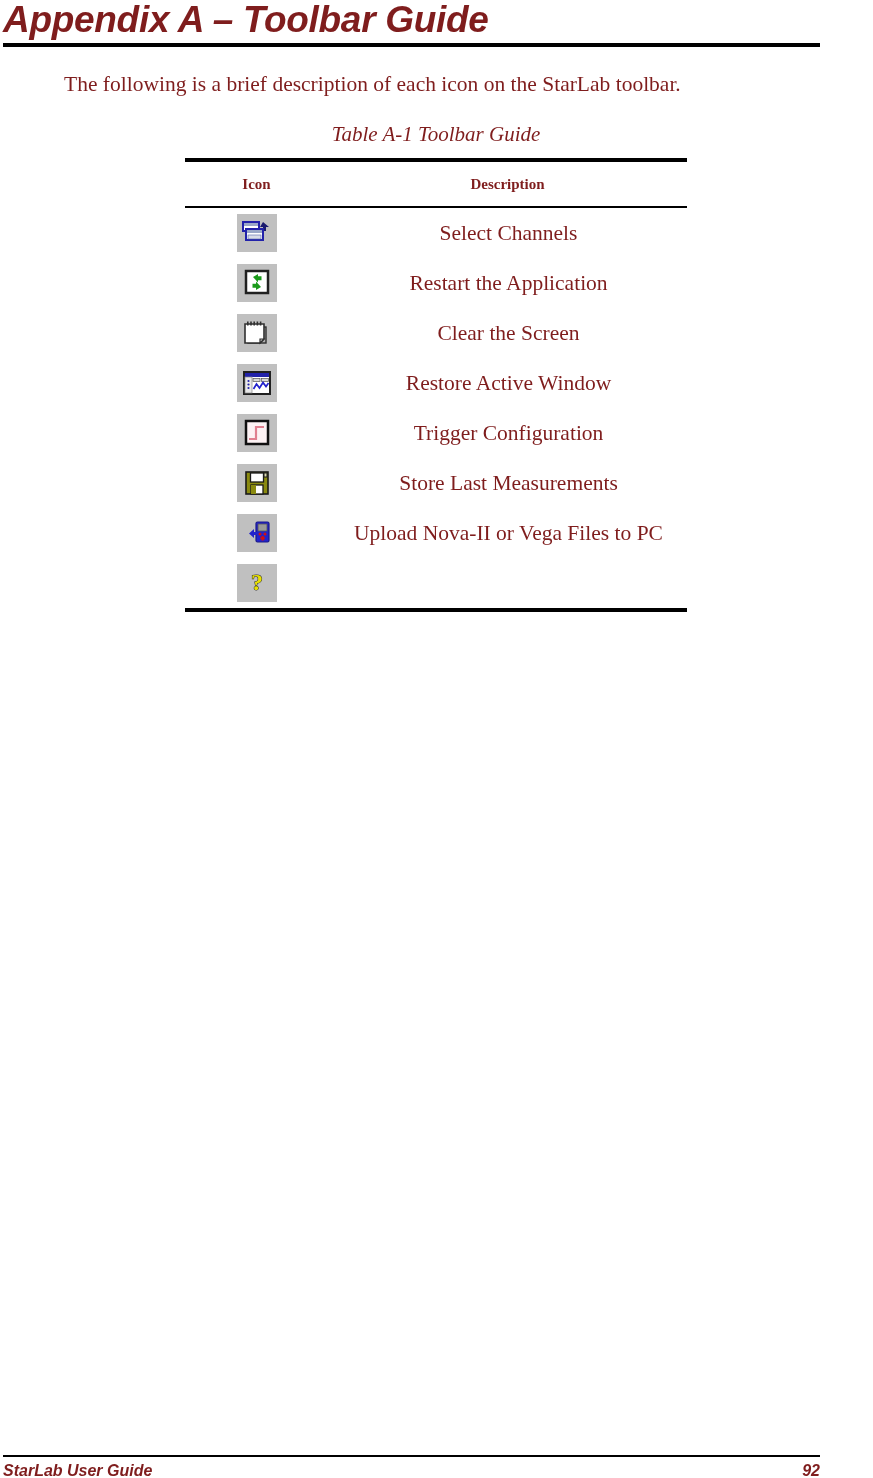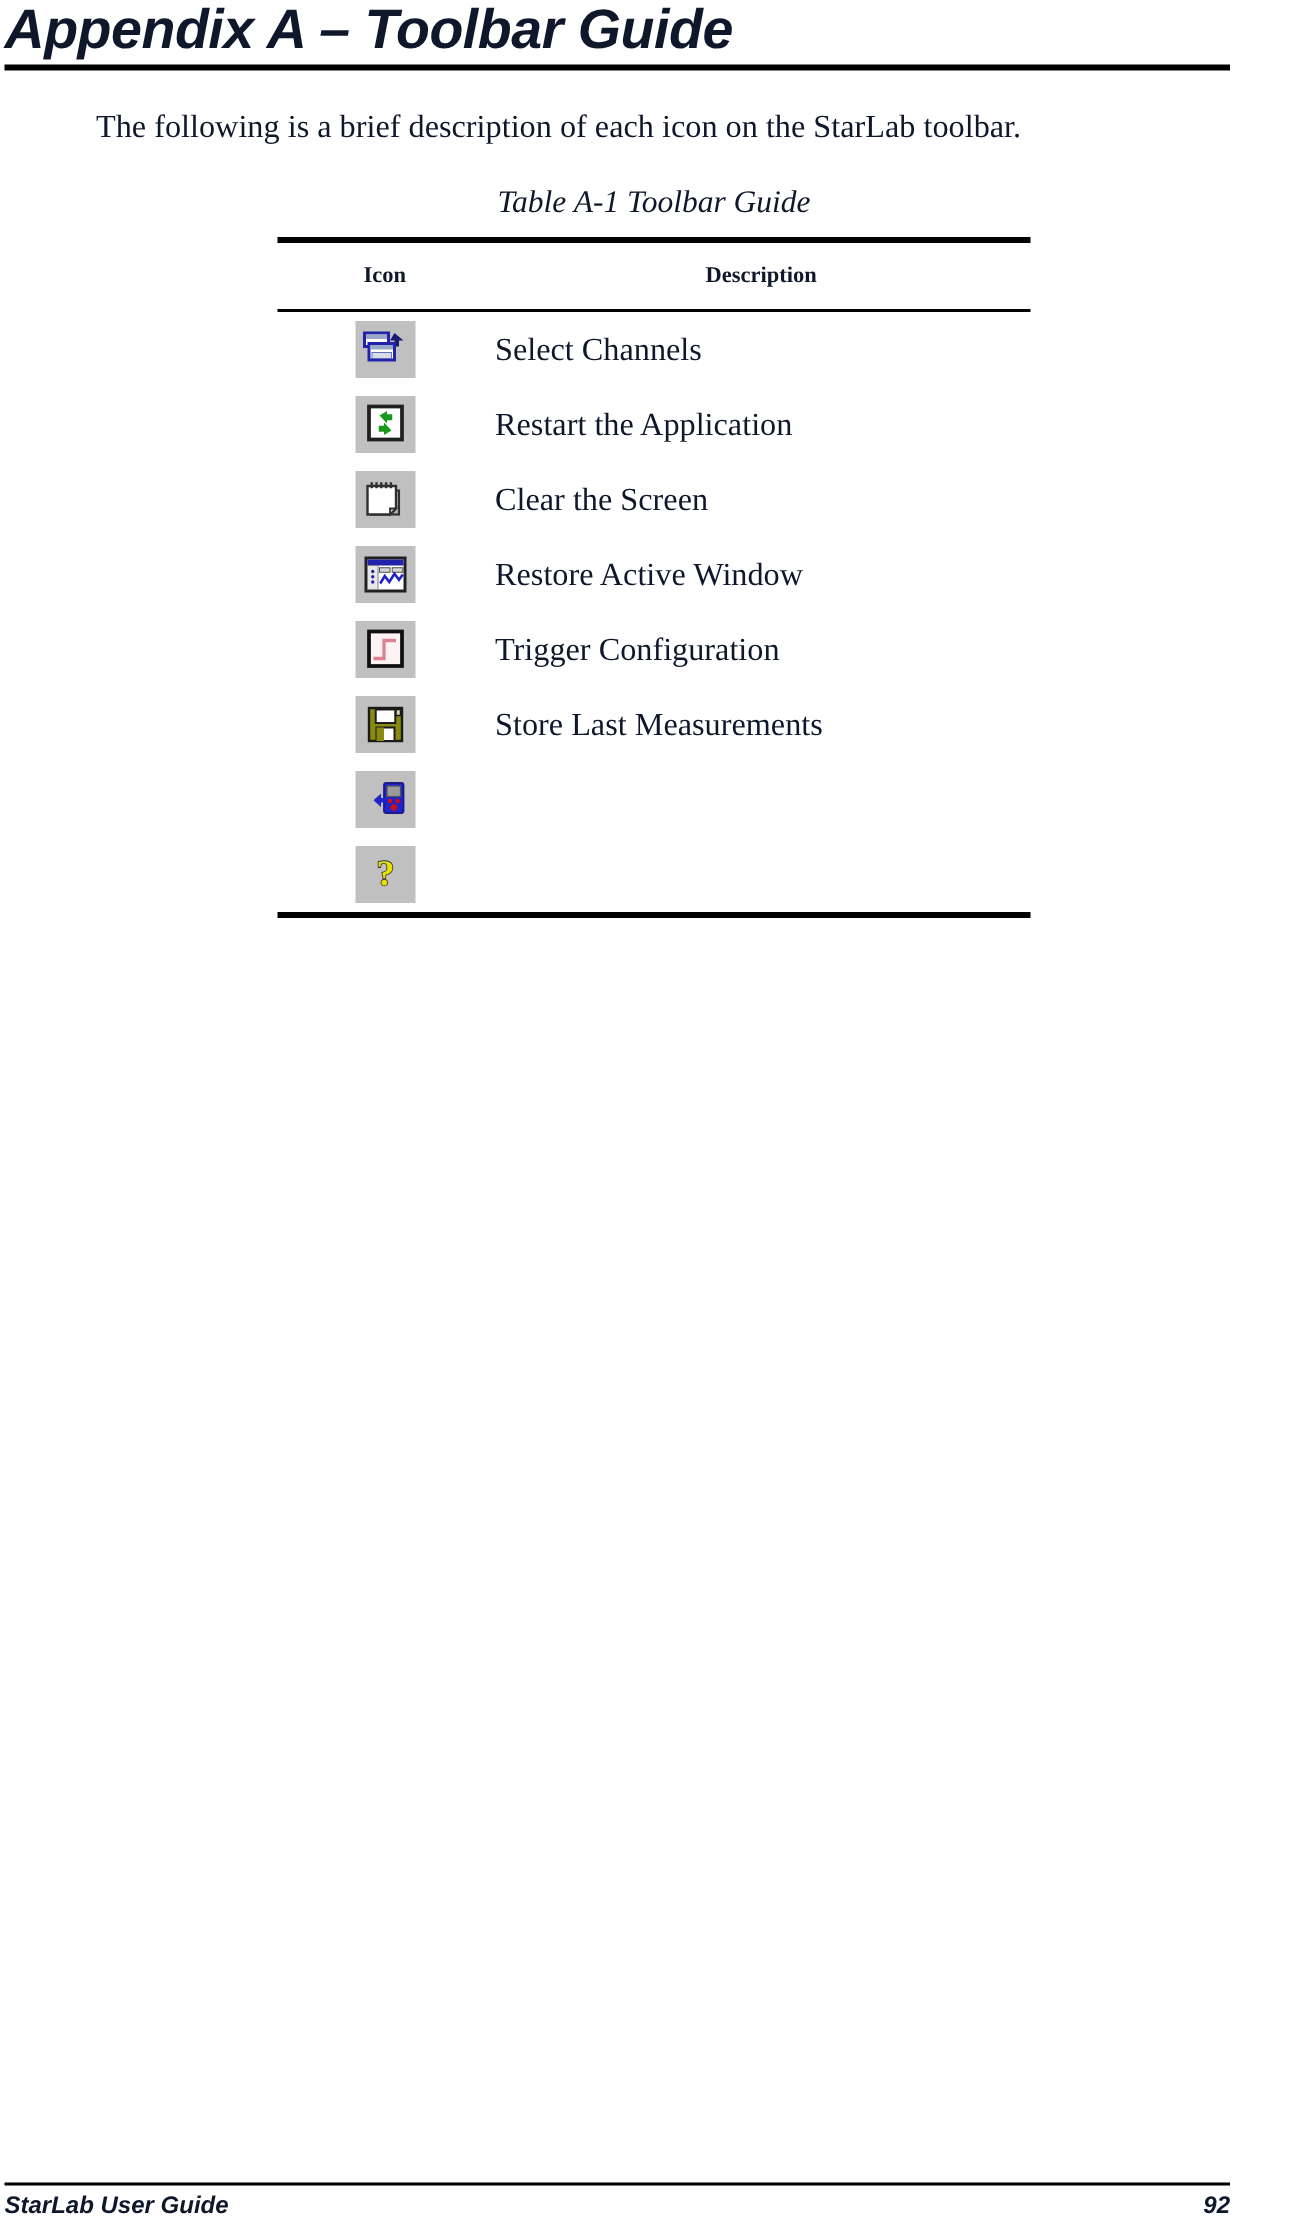--- a/index.html
+++ b/index.html
@@ -7,21 +7,21 @@
     padding: 0;
     background: #ffffff;
   }
   .page {
     position: relative;
     width: 873px;
     height: 1478px;
     background: #ffffff;
     overflow: hidden;
     font-family: "Liberation Serif", "DejaVu Serif", serif;
-    color: #0f172a;
+    color: #7f1d1d;
   }
 
   
   .appendix-title {
     position: absolute;
     left: 3px;
     top: -2px;
     width: 820px;
     font-family: "Liberation Sans", sans-serif;
     font-weight: bold;
@@ -90,20 +90,21 @@
     font-weight: bold;
     text-align: center;
   }
   .col-icon  { width: 143px; flex: 0 0 143px; }
   .col-desc  { flex: 1 1 auto; }
 
   .trow {
     display: flex;
     align-items: center;
     height: 50px;
+    text-align: center;
   }
   .trow .cell-icon {
     width: 143px;
     flex: 0 0 143px;
     display: flex;
     justify-content: center;
     align-items: center;
   }
   .trow .cell-desc {
     flex: 1 1 auto;
@@ -287,20 +288,21 @@
             <g fill="#d01010">
               <circle cx="18" cy="15" r="1.5"></circle>
               <circle cx="23" cy="15" r="1.5"></circle>
               <rect x="19.5" y="17" width="2.2" height="4.5"></rect>
               <rect x="18.4" y="18.1" width="4.4" height="2.2"></rect>
             </g>
             <path d="M12 13 l0 -3 -5 4.5 5 4.5 0 -3 h3 v-3 z" fill="#2222cc"></path>
           </svg>
         </div>
       </div>
+      <div class="cell-desc">Upload Nova-II or Vega Files to PC</div>
     </div>
 
 
     <div class="trow">
       <div class="cell-icon">
         <div class="icon-chip">
           <svg width="30" height="28" viewBox="0 0 30 28" aria-hidden="true">
             <text x="15" y="21" font-family="'Liberation Serif', serif" font-size="24" font-weight="bold" text-anchor="middle" fill="#e8e000" stroke="#303030" stroke-width="1.1" paint-order="stroke">?</text>
           </svg>
         </div>

